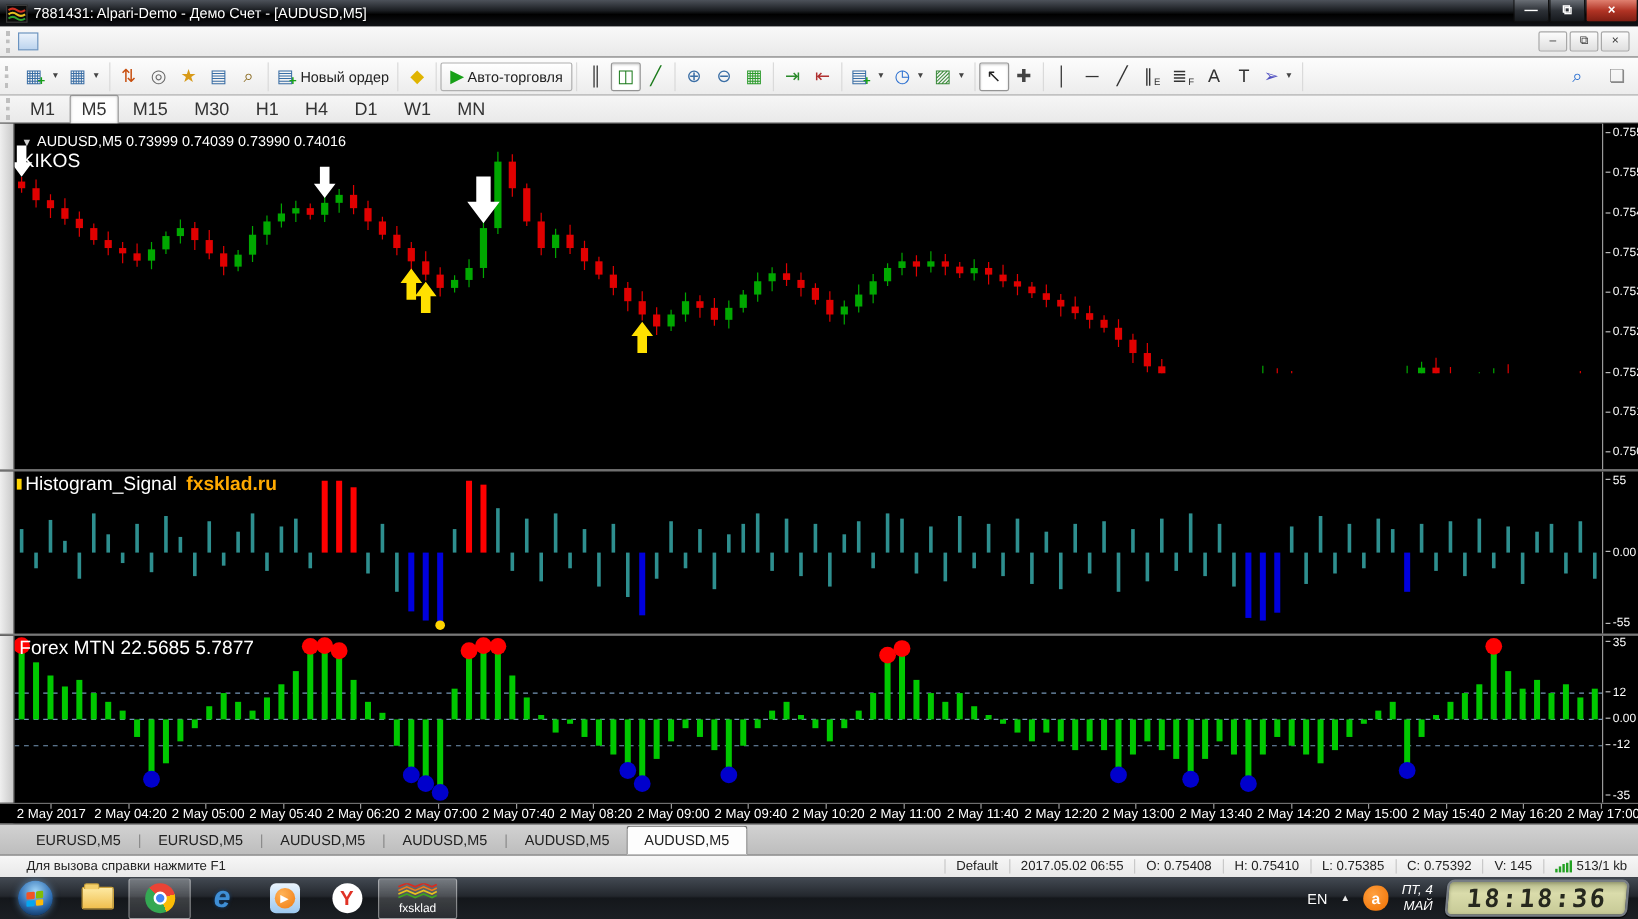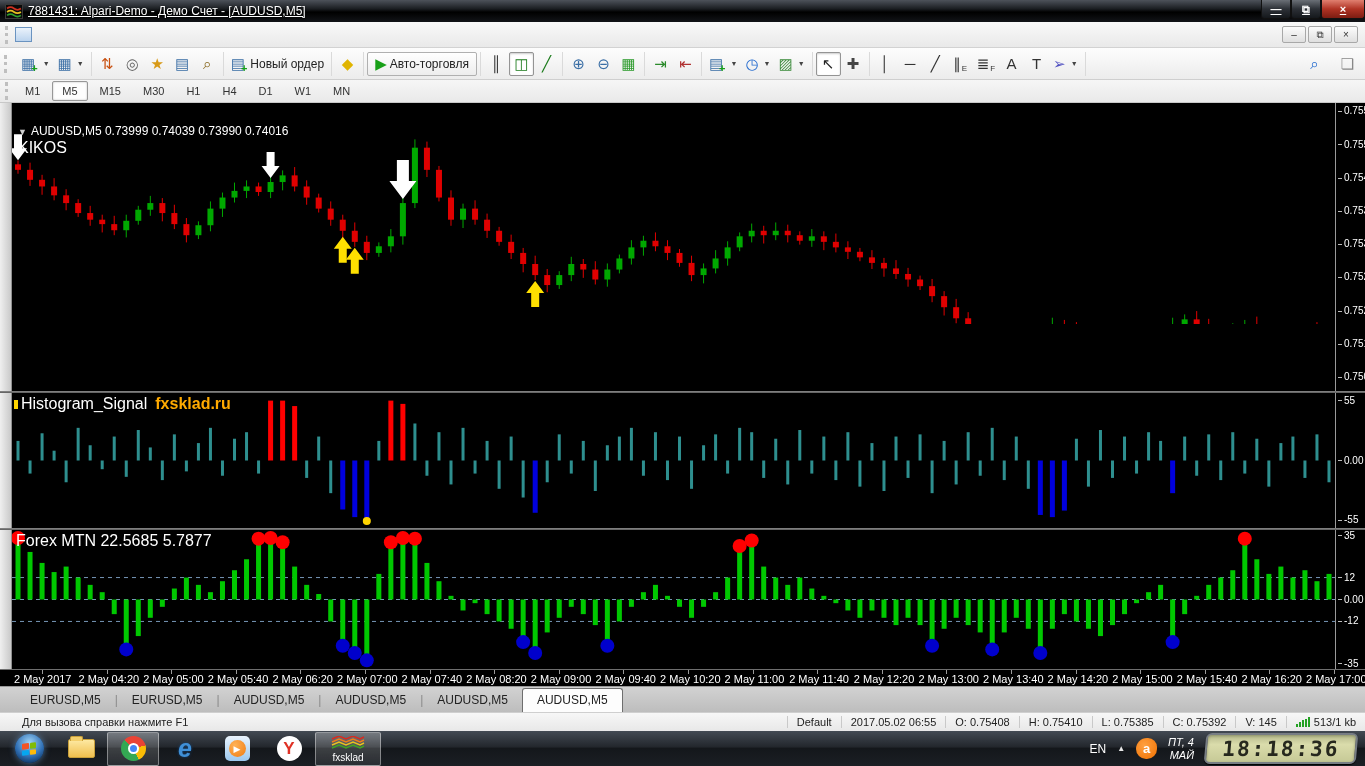--- a/index.html
+++ b/index.html
@@ -2,21 +2,21 @@
 <html><head>
 <meta charset="utf-8">
 <style>
   * { margin:0; padding:0; box-sizing:border-box; }
   html,body { width:1365px; height:766px; overflow:hidden; }
   body { font-family:"Liberation Sans",sans-serif; background:#000; position:relative; }
   #app { position:absolute; inset:0; display:flex; flex-direction:column; }
 
   
   .titlebar { height:22px; background:linear-gradient(#4d525a,#1b1e22 40%,#000 55%,#121418);
-    display:flex; align-items:center; color:#fff; font-size:12px; padding-left:5px;text-decoration:underline; }
+    display:flex; align-items:center; color:#fff; font-size:12px; padding-left:5px; }
   .mt4-icon { width:18px; height:15px; background:#0a0a0a; border:1px solid #3a3a3a; margin-right:5px; flex:0 0 auto; }
   .title-text { text-shadow:0 1px 2px #000; white-space:nowrap; }
   .win-controls { margin-left:auto; display:flex; height:19px; margin-top:-3px; }
   .wbtn { width:30px; height:19px; display:flex; align-items:center; justify-content:center;
     color:#fff; font-size:11px; font-weight:bold; background:linear-gradient(#6a6f76,#2c3036 50%,#15181c);
     border:1px solid #111; border-top:none; border-radius:0 0 3px 3px; }
   .wbtn.close { width:44px; background:linear-gradient(#e08070,#b03324 50%,#7d1d12); }
 
   
   .menubar { height:26px; background:linear-gradient(#f9f9f9,#e9e9e9); border-bottom:1px solid #d2d2d2;
@@ -38,21 +38,21 @@
   .tbtn.boxed { border-color:#b0b0b0; background:linear-gradient(#fff,#ededed); padding:0 7px; }
   .g { font-size:15px; line-height:1; }
   .plus { color:#17a017; font-weight:bold; font-size:11px; margin-left:-7px; margin-top:8px; }
   .sub { font-size:8px; color:#333; margin-left:-2px; margin-top:9px; }
   .caret { font-size:7px; color:#444; margin-left:2px; }
   .lbl { font-size:12px; }
   .toolbar-right { margin-left:auto; display:flex; align-items:center; gap:8px; padding-right:2px; }
 
   
   .tfbar { height:23px; background:linear-gradient(#f6f6f6,#e9e9e9); border-bottom:1px solid #c8c8c8;
-    display:flex; align-items:center; font-size:11px; color:#333; padding-left:4px; }
+    display:flex; align-items:center; font-size:15px; color:#333; padding-left:4px; }
   .tf { padding:3px 9px; border:1px solid transparent; border-radius:2px; margin-right:2px; }
   .tf.active { background:#fdfdfd; border-color:#979797; box-shadow:inset 0 0 2px #bbb; }
 
   
   .chartwin { position:relative; height:583px; background:#000; }
   .leftframe { position:absolute; left:0; top:0; width:12px; height:583px;
     background:linear-gradient(90deg,#efefef,#c9c9c9); border-right:1px solid #8f8f8f; }
   .panel { position:absolute; left:12px; width:1323px; overflow:hidden; }
   .scalecol { position:absolute; left:1335px; width:30px; background:#000; border-left:1px solid #9a9a9a; overflow:hidden; }
   .sep { position:absolute; left:0; width:1365px; height:2px; background:linear-gradient(#8a8a8a,#5a5a5a); z-index:5; }
@@ -299,21 +299,21 @@
       <div class="tf">H1</div>
       <div class="tf">H4</div>
       <div class="tf">D1</div>
       <div class="tf">W1</div>
       <div class="tf">MN</div>
     </div>
 
   <div class="chartwin">
     <div class="leftframe"></div>
 
-    <div class="panel" style="top:17px;height:204px;">
+    <div class="panel" style="top:4px;height:204px;">
       <svg id="svg-main" width="1323" height="288">
           <line x1="6.013636363636364" x2="6.013636363636364" y1="40.43076923076983" y2="53.723076923078565" stroke="#e00000" stroke-width="1"></line>
           <rect x="3.0136363636363637" y="44.30769230769373" width="6" height="5.53846153846095" fill="#e00000"></rect>
           <line x1="18.04090909090909" x2="18.04090909090909" y1="42.64615384615668" y2="65.90769230770003" stroke="#e00000" stroke-width="1"></line>
           <rect x="15.04090909090909" y="49.84615384615468" width="6" height="9.969230769234613" fill="#e00000"></rect>
           <line x1="30.06818181818182" x2="30.06818181818182" y1="54.830769230771985" y2="74.76923076922894" stroke="#e00000" stroke-width="1"></line>
           <rect x="27.06818181818182" y="59.81538461538929" width="6" height="6.6461538461482235" fill="#e00000"></rect>
           <line x1="42.095454545454544" x2="42.095454545454544" y1="58.15384615384609" y2="80.30769230769603" stroke="#e00000" stroke-width="1"></line>
           <rect x="39.095454545454544" y="66.46153846153751" width="6" height="8.861538461541201" fill="#e00000"></rect>
           <line x1="54.122727272727275" x2="54.122727272727275" y1="69.23076923076799" y2="90.27692307692452" stroke="#e00000" stroke-width="1"></line>

